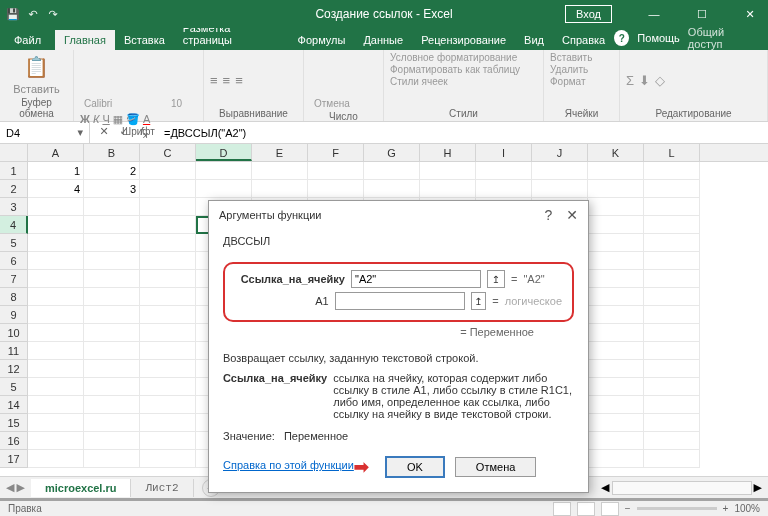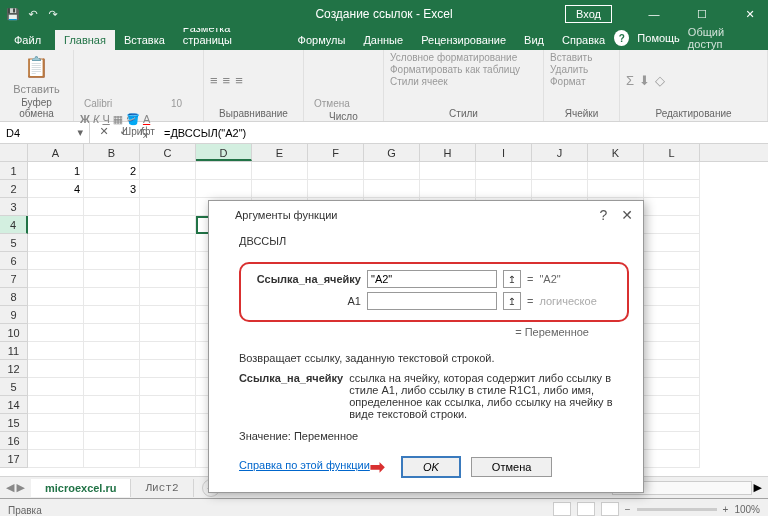--- a/index.html
+++ b/index.html
@@ -53,27 +53,27 @@
 
 .sheettabs { position: absolute; bottom: 18px; left: 0; right: 0; height: 22px; background: #f0f0f0; border-top: 1px solid #d4d4d4; display: flex; align-items: center; font-size: 11px; }
 .sheettabs .nav { display: flex; gap: 2px; padding: 0 6px; color: #888; }
 .sheettabs .shtab { padding: 3px 14px; border-right: 1px solid #d4d4d4; background: #fff; color: #217346; }
 .sheettabs .shtab.inactive { background: #f0f0f0; color: #666; font-family: Liberation Mono, monospace; }
 .sheettabs .addsheet { width: 18px; height: 18px; border: 1px solid #ccc; border-radius: 50%; display: flex; align-items: center; justify-content: center; margin-left: 8px; color: #666; }
 .sheettabs .scroll { margin-left: auto; display: flex; align-items: center; gap: 2px; padding-right: 6px; }
 .sheettabs .sbar { width: 140px; height: 14px; border: 1px solid #ccc; background: #f9f9f9; }
 
 
-.statusbar { position: absolute; bottom: 0; left: 0; right: 0; height: 18px; background: #f0f0f0; border-top: 1px solid #a3a3a3; display: flex; align-items: flex-end; padding: 0 8px; font-size: 10px; color: #666; }
+.statusbar { position: absolute; bottom: 0; left: 0; right: 0; height: 18px; background: #f0f0f0; border-top: 3px solid #a3a3a3; display: flex; align-items: center; padding: 0 8px; font-size: 10px; color: #666; }
 .statusbar .right { margin-left: auto; display: flex; align-items: center; gap: 6px; }
 .statusbar .vbtn { width: 18px; height: 14px; border: 1px solid #ccc; background: #fff; }
 .statusbar .zoomslider { width: 80px; height: 3px; background: #ccc; position: relative; }
 
 
-.dialog { position: absolute; left: 208px; top: 200px; width: 436px; background: #fff; border: 1px solid #999; box-shadow: 2px 2px 10px rgba(0,0,0,0.3); font-size: 11px; color: #333; padding-left: 16px; }
+.dialog { position: absolute; left: 208px; top: 200px; width: 381px; background: #fff; border: 1px solid #999; box-shadow: 2px 2px 10px rgba(0,0,0,0.3); font-size: 11px; color: #333; }
 .dialog .dtitle { padding: 6px 10px; display: flex; align-items: center; }
 .dialog .dtitle .dt-right { margin-left: auto; display: flex; gap: 14px; font-size: 14px; color: #555; }
 .dialog .dbody { padding: 6px 14px 14px 14px; }
 .dialog .fname { font-size: 11px; margin-bottom: 15px; }
 .dialog .argbox { border: 2px solid #d93030; border-radius: 10px; padding: 6px 10px 6px 10px; }
 .dialog .argrow { display: flex; align-items: center; gap: 6px; margin-bottom: 4px; }
 .dialog .argrow .alabel { width: 110px; text-align: right; font-weight: bold; font-size: 11px; }
 .dialog .argrow .alabel.normal { font-weight: normal; }
 .dialog .ainput { width: 130px; height: 18px; border: 1px solid #999; padding: 0 3px; font-size: 11px; }
 .dialog .refbtn { width: 18px; height: 18px; border: 1px solid #999; display: flex; align-items: center; justify-content: center; font-size: 10px; }
@@ -82,21 +82,21 @@
 .dialog .aval.gray { color: #aaa; }
 .dialog .resrow { text-align: right; padding: 4px 40px 6px 0; color: #666; }
 .dialog .desc { margin: 8px 0 8px 0; }
 .dialog .argdesc { display: flex; margin-bottom: 10px; }
 .dialog .argdesc .adlabel { font-weight: bold; white-space: nowrap; margin-right: 6px; }
 .dialog .valrow { margin-bottom: 10px; }
 .dialog .dlink { color: #0066cc; text-decoration: underline; }
 .dialog .dbtns { display: flex; justify-content: flex-end; gap: 10px; align-items: center; margin-top: 4px; }
 .dialog .arrow { color: #d93030; font-size: 18px; font-weight: bold; margin-right: 6px; }
 .dialog .dbtn { border: 1px solid #999; padding: 3px 20px; background: #f0f0f0; font-size: 11px; }
-.dialog .dbtn.primary { border: 2px solid #3a7abd; font-style: italic; }
+.dialog .dbtn.primary { border: 2px solid #3a7abd; }
 </style>
 </head>
 <body>
 
 <div class="titlebar">
   <div class="qat">
     <span>💾</span>
     <span>↶</span>
     <span>↷</span>
   </div>
@@ -534,21 +534,21 @@
       </div>
     </div>
     <div class="resrow">= Переменное</div>
     <div class="desc">Возвращает ссылку, заданную текстовой строкой.</div>
     <div class="argdesc">
       <span class="adlabel">Ссылка_на_ячейку</span>
       <span>ссылка на ячейку, которая содержит либо ссылку в стиле A1, либо ссылку в стиле R1C1, либо имя, определенное как ссылка, либо ссылку на ячейку в виде текстовой строки.</span>
     </div>
     <div class="valrow">
       <span>Значение:</span>
-      <span style="">Переменное</span>
+      <span style="margin-left:6px">Переменное</span>
     </div>
     <div style="display:flex;align-items:center">
       <a class="dlink">Справка по этой функции</a>
       <div class="dbtns">
         <span class="arrow">➡</span>
         <button class="dbtn primary">OK</button>
         <button class="dbtn">Отмена</button>
       </div>
     </div>
   </div>

